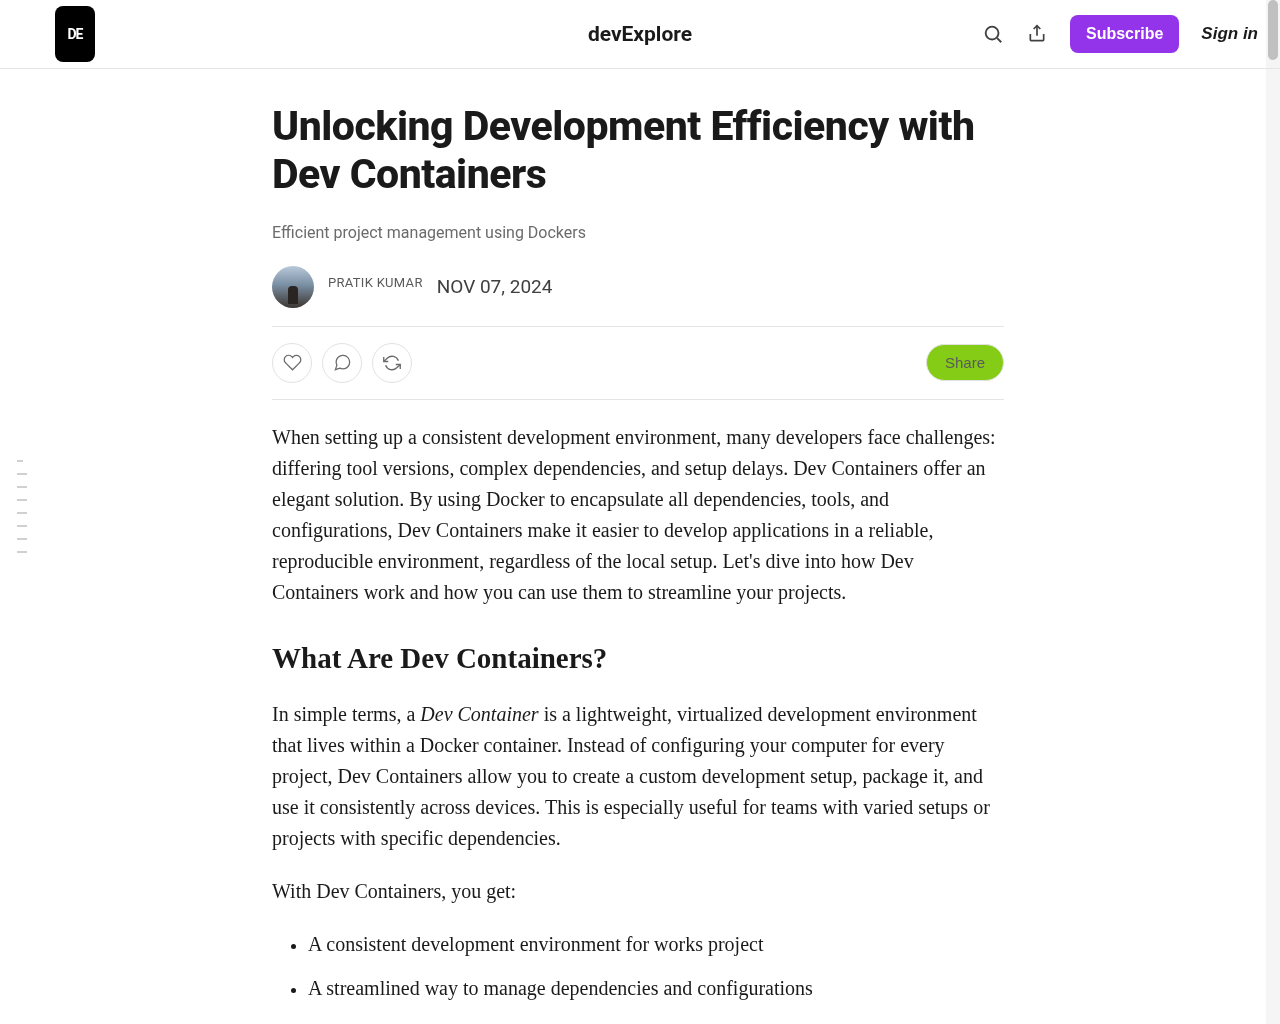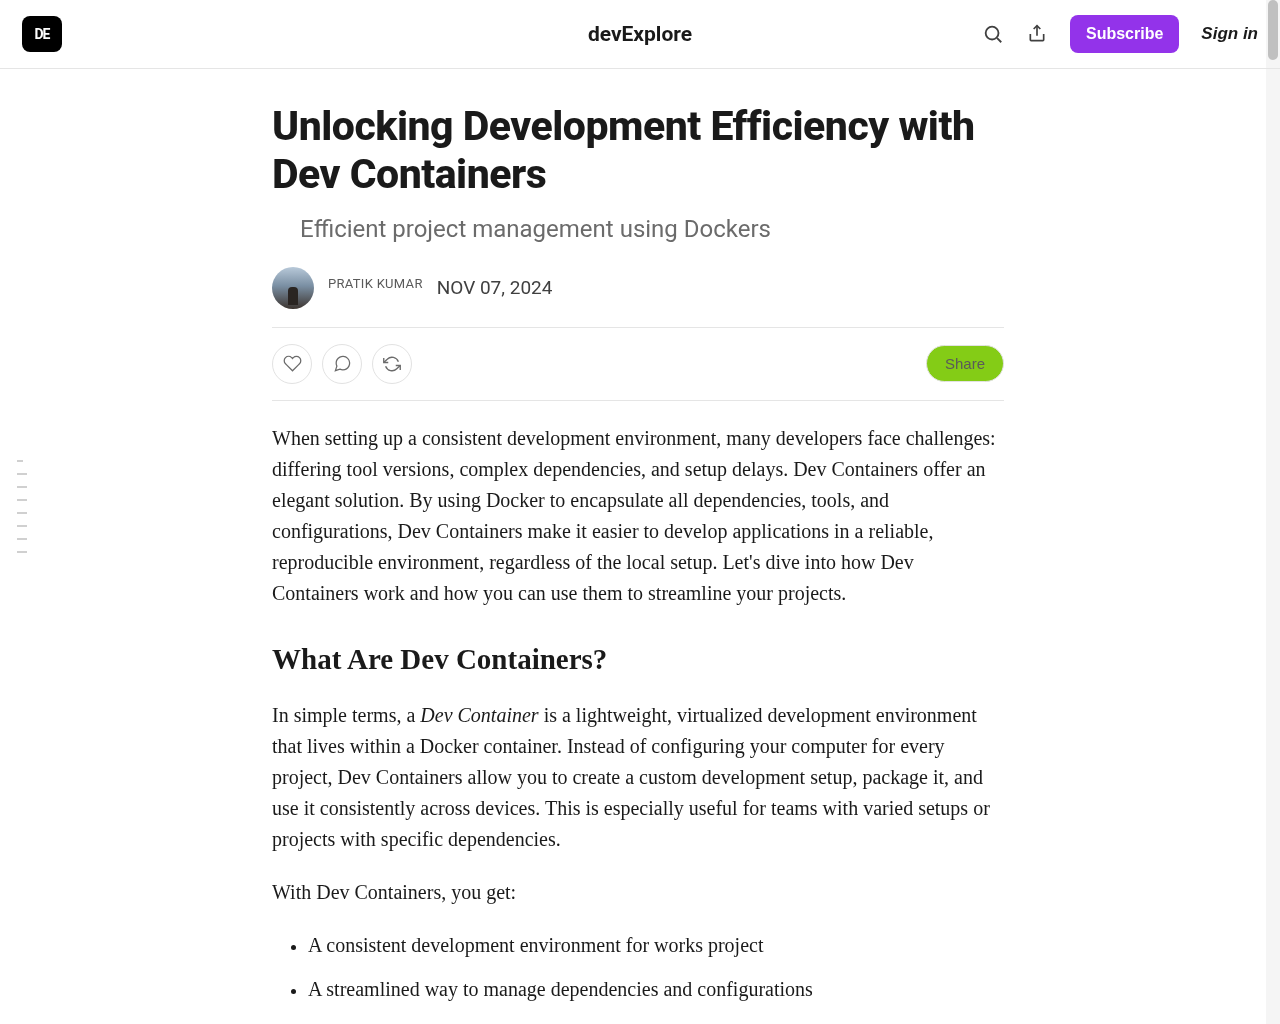--- a/index.html
+++ b/index.html
@@ -27,30 +27,31 @@
   }
   header.topbar {
     height: 69px;
     border-bottom: 1px solid #e5e5e5;
     display: flex;
     align-items: center;
     padding: 0 22px;
     position: relative;
   }
   .logo {
-    width: 40px; height: 36px;
+    width: 40px; height: 56px;
     background: #000;
     border-radius: 8px;
     display: flex;
     align-items: center;
     justify-content: center;
     color: #fff;
     font-weight: 700;
     font-size: 14px;
     letter-spacing: -1px;
+    margin-left: 33px;
   }
   .brand {
     position: absolute;
     left: 50%;
     transform: translateX(-50%);
     font-size: 21px;
     font-weight: 700;
     color: #1a1a1a;
     text-align: right;
   }
@@ -108,27 +109,26 @@
     width: 732px;
     margin-left: 272px;
     padding-top: 33px;
   }
   h1.post-title {
     font-size: 41px;
     font-weight: 800;
     line-height: 1.18;
     letter-spacing: -0.5px;
     color: #1a1a1a;
-    margin-bottom: 16px;
+    margin-bottom: 24px;
   }
   .subtitle {
-    font-size: 24px;
+    font-size: 16px;
     color: #6b6b6b;
     margin-bottom: 24px;
-    margin-left: 28px;
   }
   .byline {
     display: flex;
     align-items: center;
     gap: 14px;
     margin-bottom: 18px;
   }
   .avatar {
     width: 42px; height: 42px;
     border-radius: 50%;

